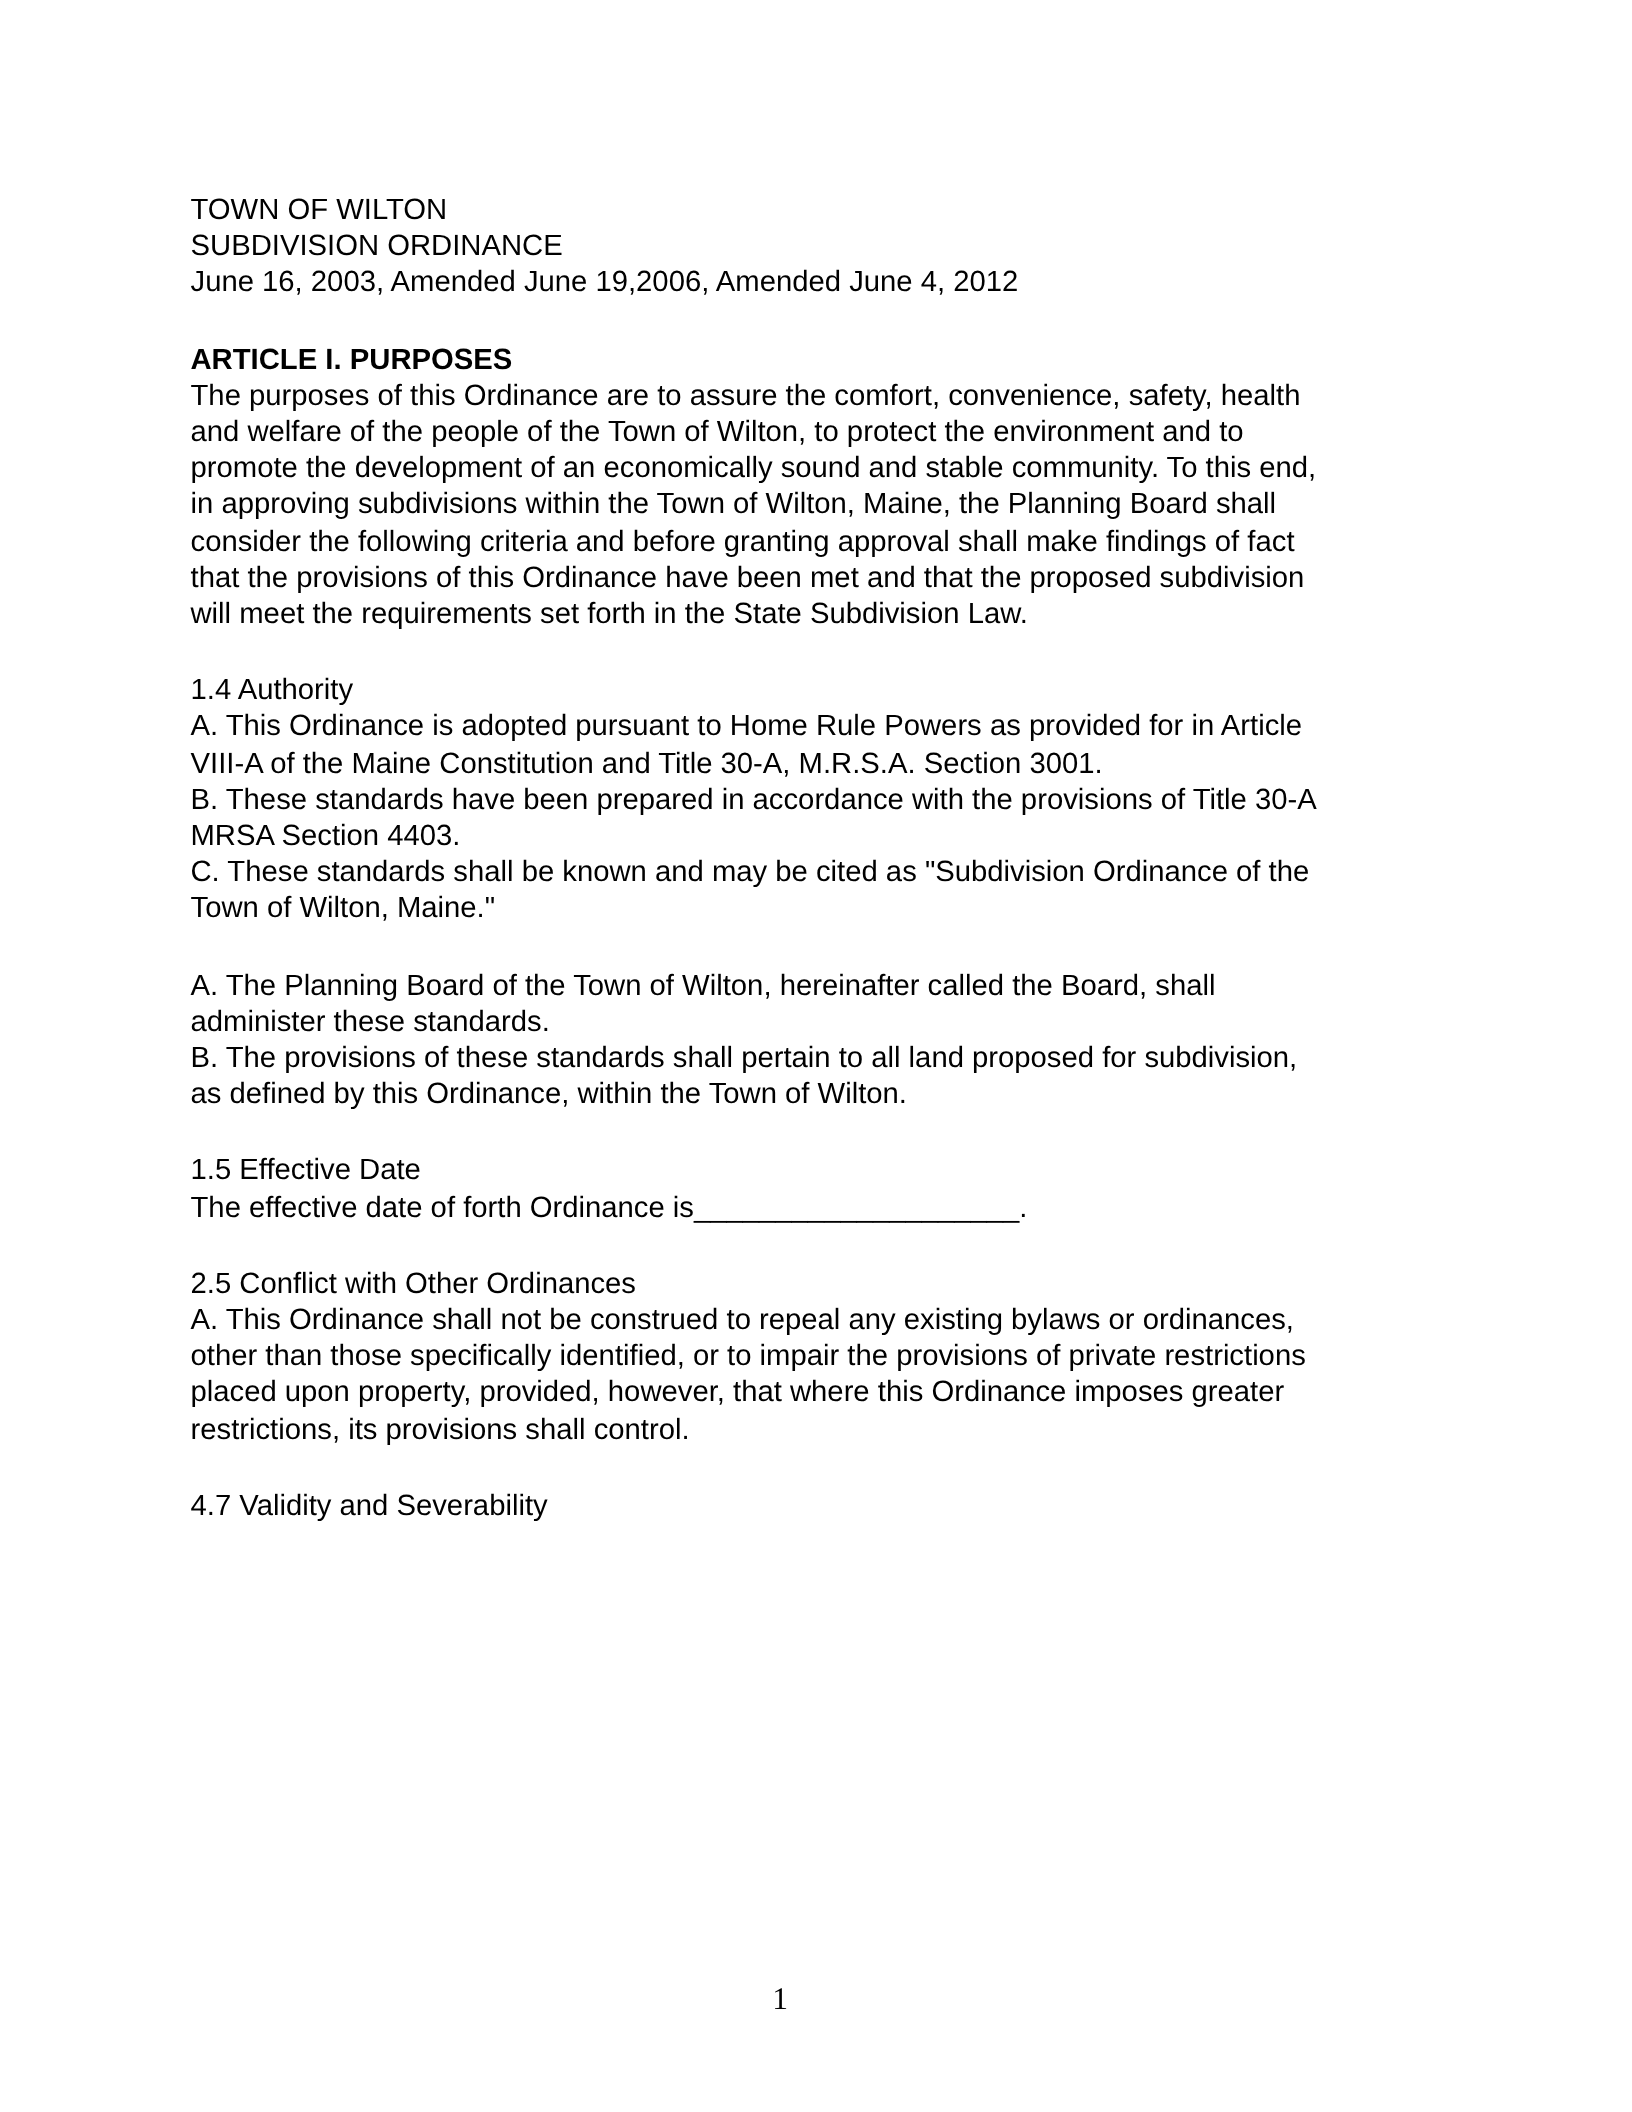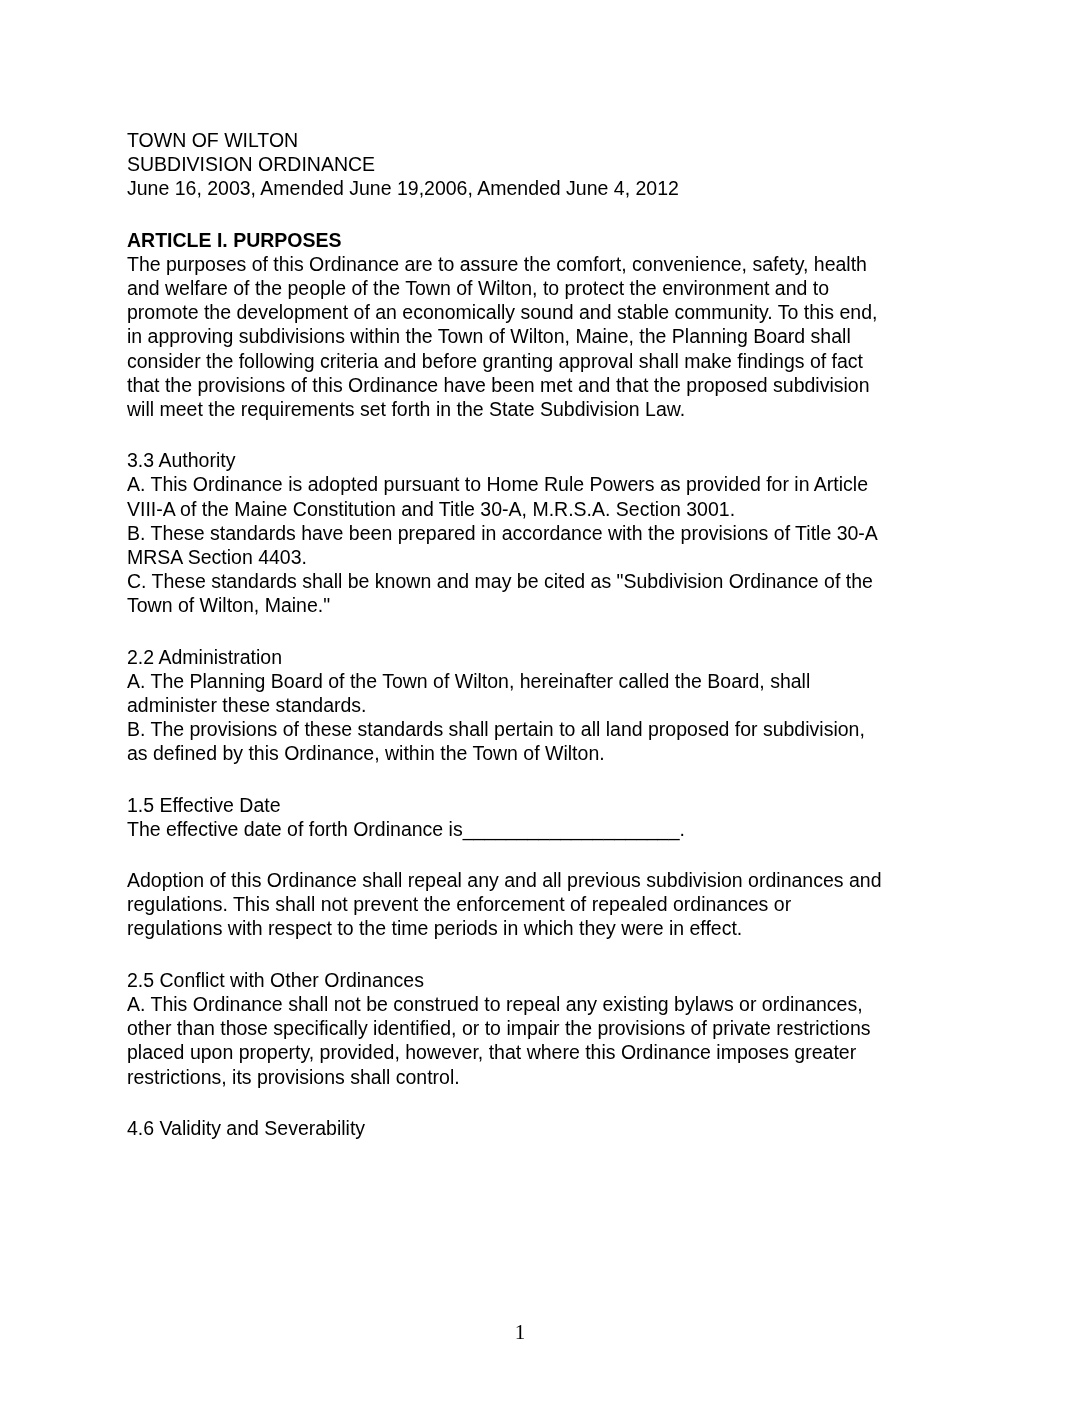--- a/index.html
+++ b/index.html
@@ -66,57 +66,53 @@
 and welfare of the people of the Town of Wilton, to protect the environment and to
 promote the development of an economically sound and stable community. To this end,
 in approving subdivisions within the Town of Wilton, Maine, the Planning Board shall
 consider the following criteria and before granting approval shall make findings of fact
 that the provisions of this Ordinance have been met and that the proposed subdivision
 will meet the requirements set forth in the State Subdivision Law.</div>
     </div>
 
 
     <div class="block">
-      <div>3.3 Authority</div>
+      <div>1.4 Authority</div>
       <div class="lines">A. This Ordinance is adopted pursuant to Home Rule Powers as provided for in Article
 VIII-A of the Maine Constitution and Title 30-A, M.R.S.A. Section 3001.
 B. These standards have been prepared in accordance with the provisions of Title 30-A
 MRSA Section 4403.
 C. These standards shall be known and may be cited as "Subdivision Ordinance of the
 Town of Wilton, Maine."</div>
     </div>
 
     <div class="block">
-      <div>2.2 Administration</div>
       <div class="lines">A. The Planning Board of the Town of Wilton, hereinafter called the Board, shall
 administer these standards.
 B. The provisions of these standards shall pertain to all land proposed for subdivision,
 as defined by this Ordinance, within the Town of Wilton.</div>
     </div>
 
     <div class="block">
       <div>1.5 Effective Date</div>
       <div class="lines">The effective date of forth Ordinance is____________________.</div>
     </div>
 
     <div class="block">
-      <div class="lines">Adoption of this Ordinance shall repeal any and all previous subdivision ordinances and
-regulations. This shall not prevent the enforcement of repealed ordinances or
-regulations with respect to the time periods in which they were in effect.</div>
     </div>
 
     <div class="block">
       <div>2.5 Conflict with Other Ordinances</div>
       <div class="lines">A. This Ordinance shall not be construed to repeal any existing bylaws or ordinances,
 other than those specifically identified, or to impair the provisions of private restrictions
 placed upon property, provided, however, that where this Ordinance imposes greater
 restrictions, its provisions shall control.</div>
     </div>
 
     <div class="block">
-      <div>4.6 Validity and Severability</div>
+      <div>4.7 Validity and Severability</div>
       <div class="lines"></div>
     </div>
 
   </div>
 
   <div class="page-number">1</div>
 </div>
 
 </body></html>

